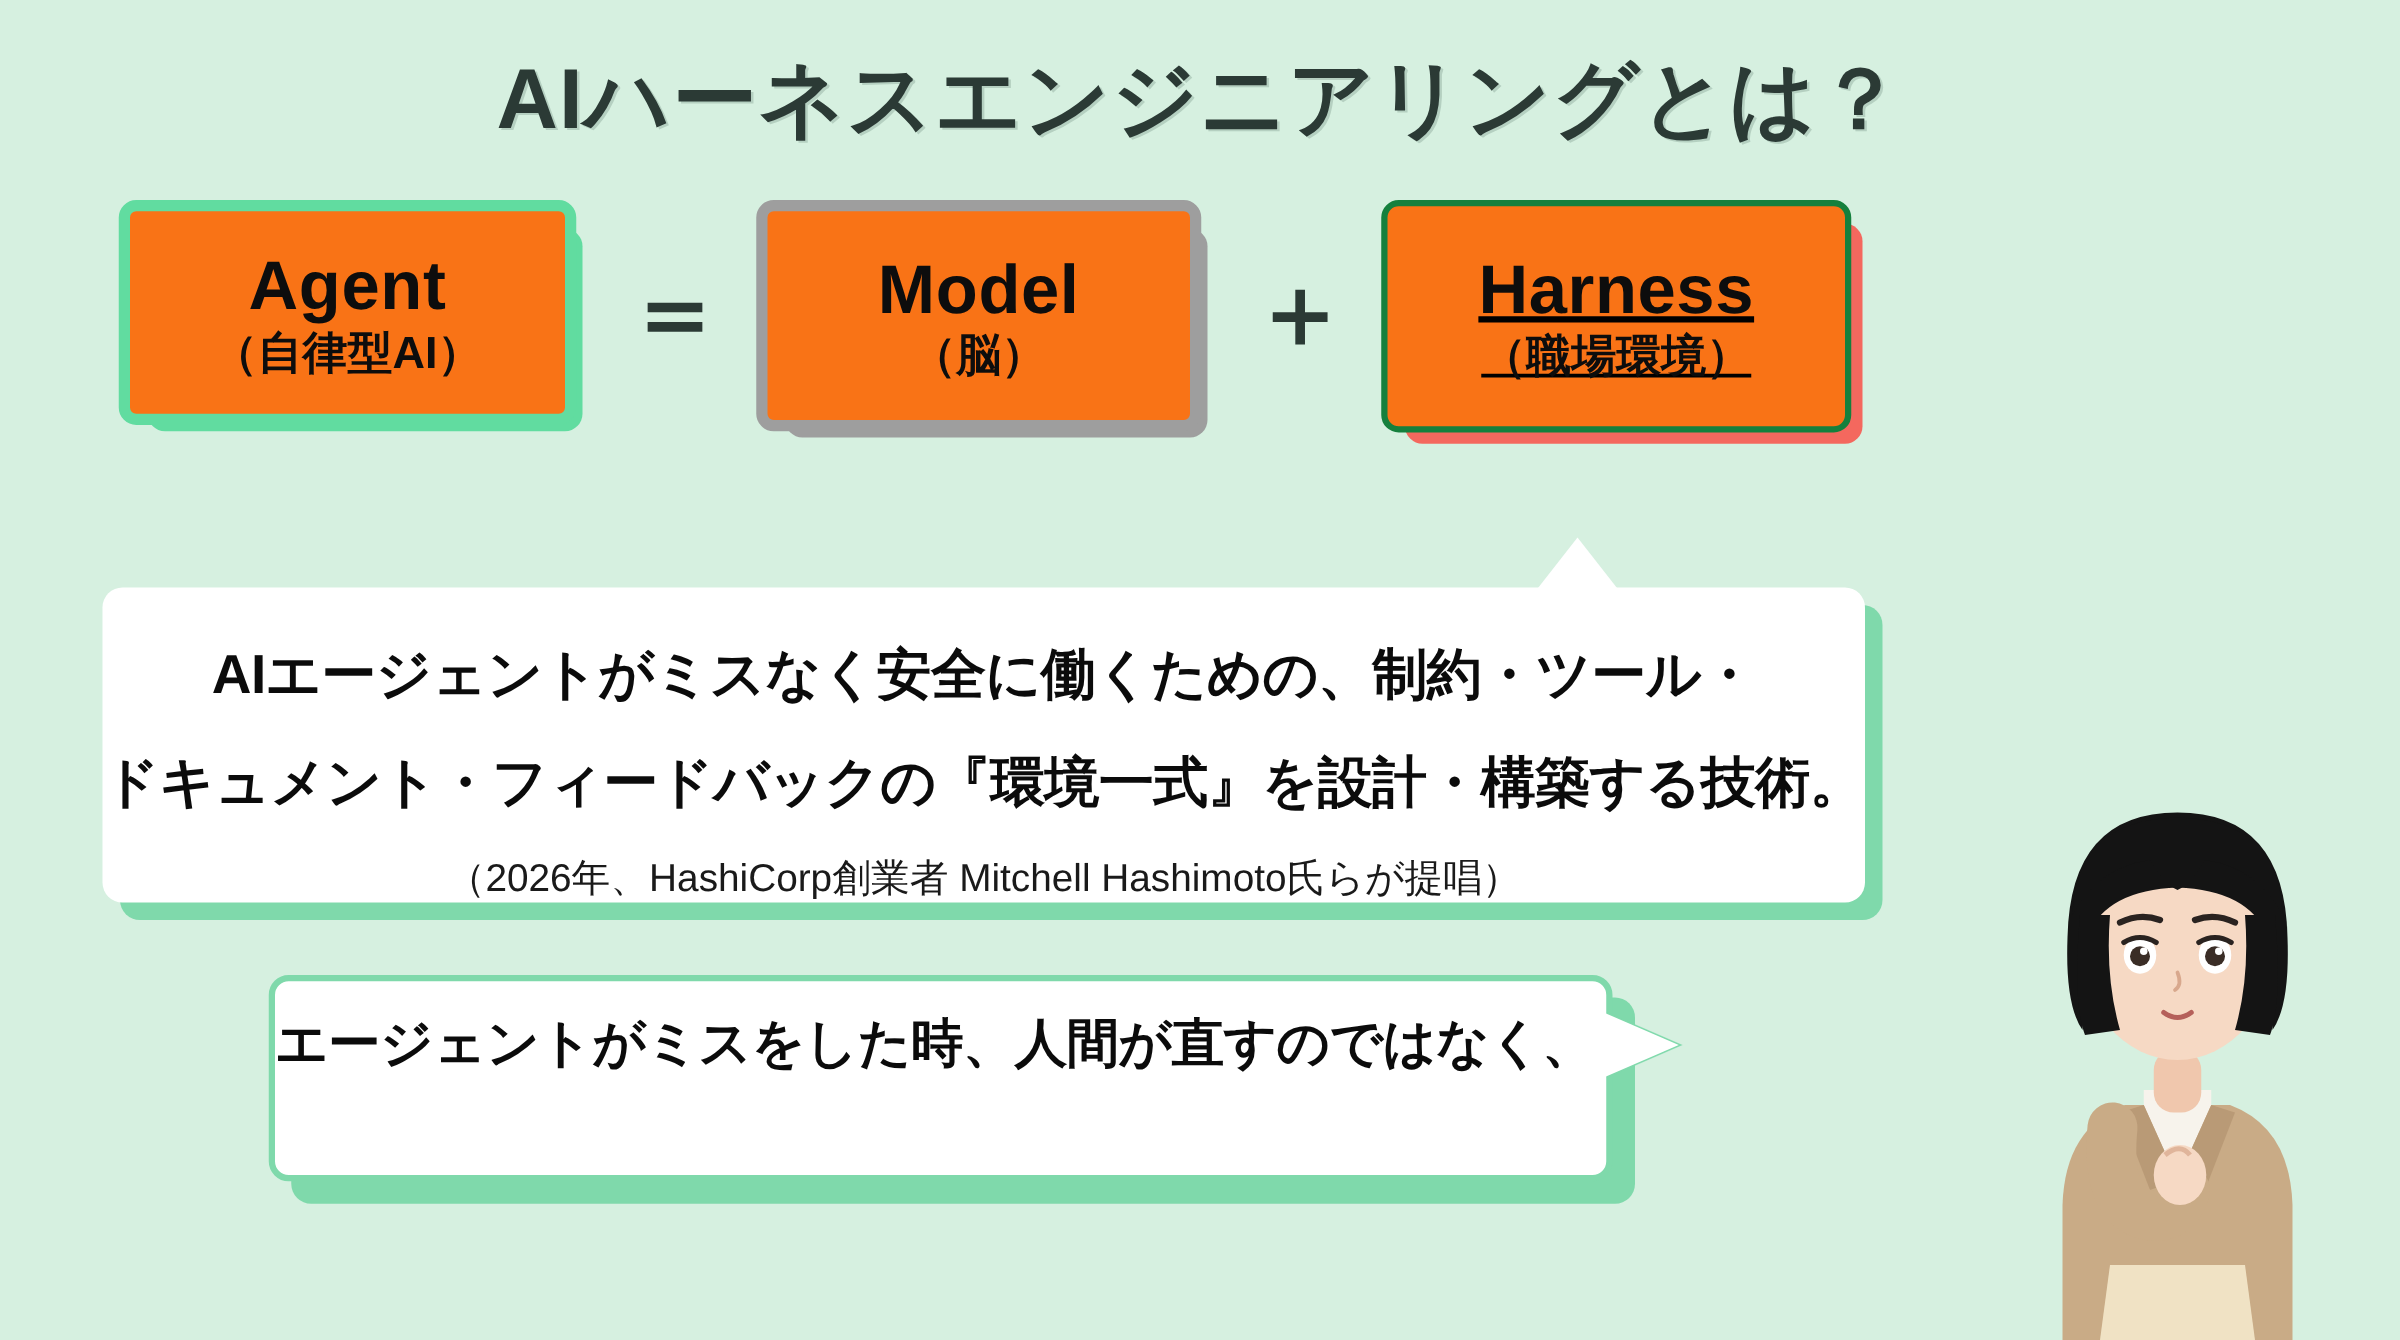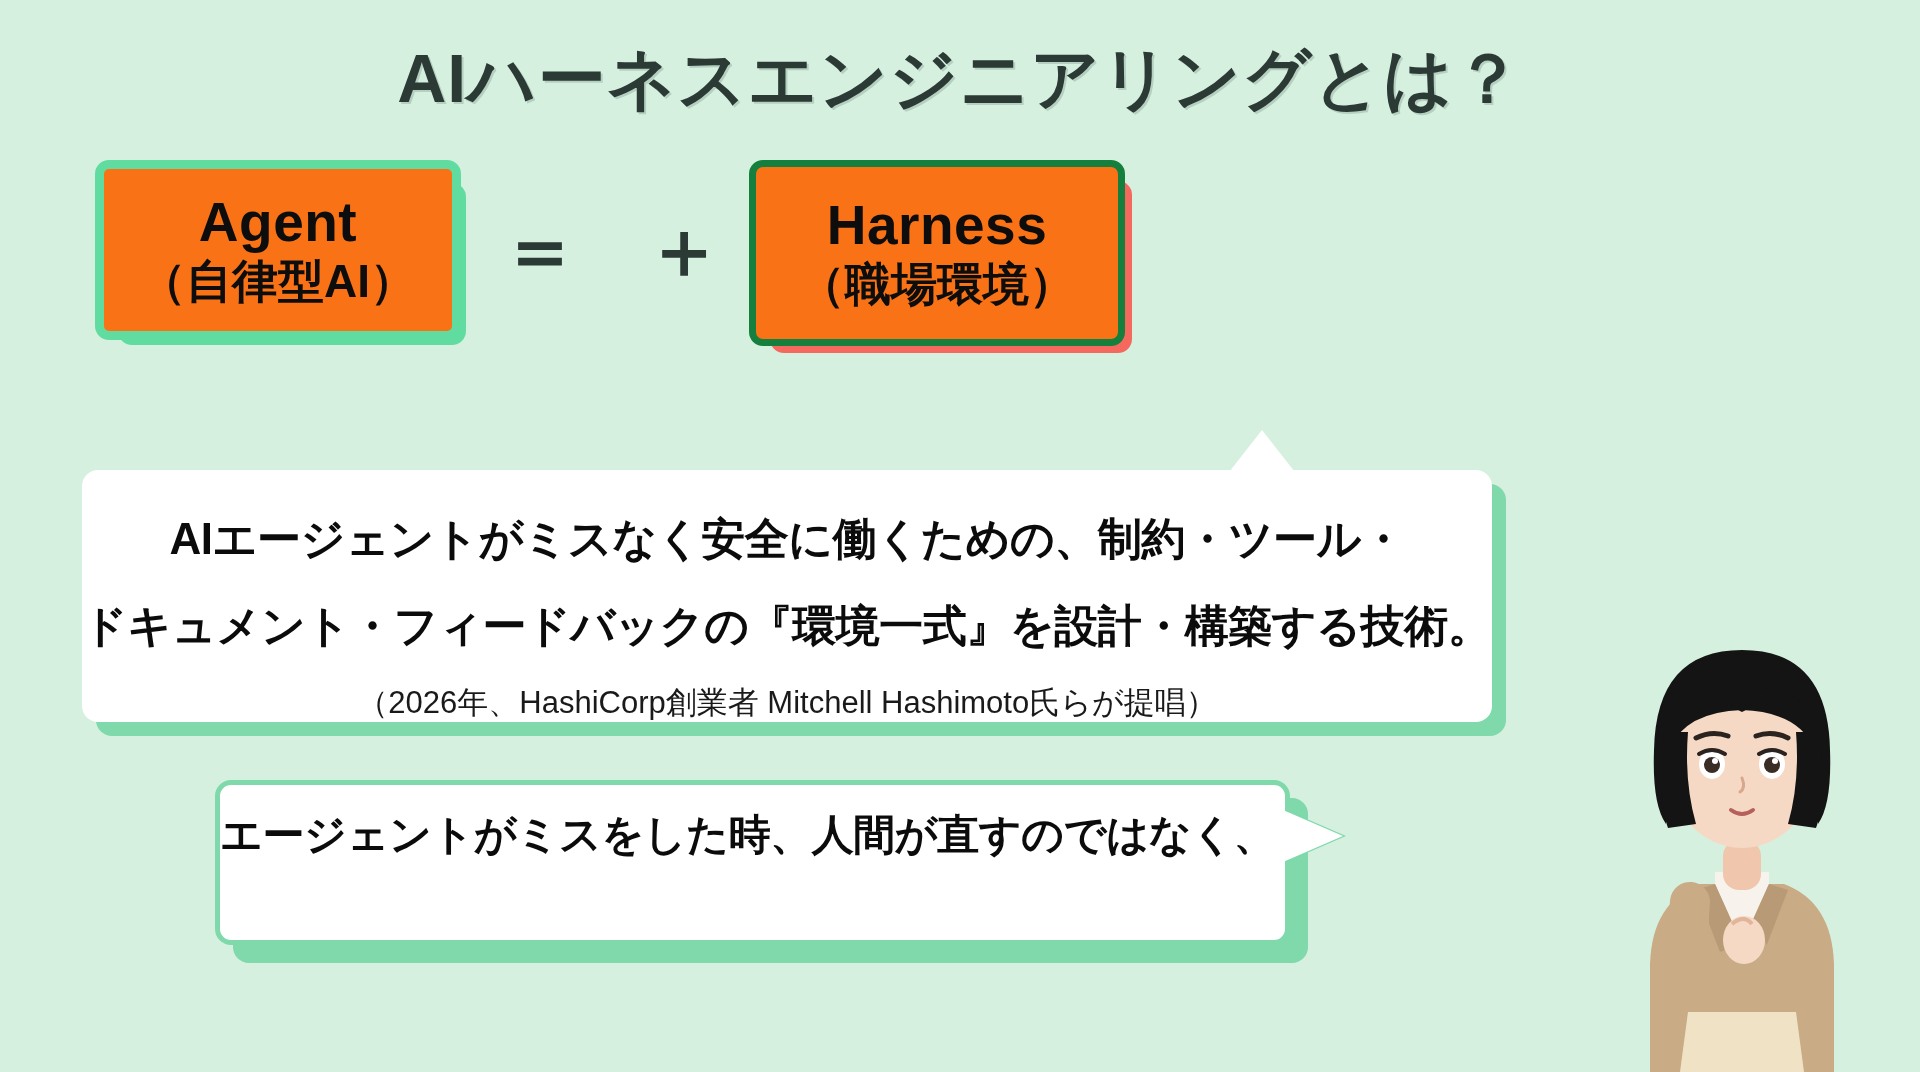--- a/index.html
+++ b/index.html
@@ -62,21 +62,21 @@
     border-radius: 14px;
     z-index: -1;
   }
   .eqbox .eq-en {
     font-size: 55px;
     font-weight: 800;
     color: #0d0d0d;
     letter-spacing: 0.5px;
   }
   .eqbox .eq-jp {
-    font-size: 46px;
+    font-size: 36px;
     font-weight: 800;
     color: #0d0d0d;
     margin-top: 2px;
   }
 
   
   #box-agent {
     width: 366px;
     height: 180px;
     border: 9px solid #61dca0;
@@ -88,21 +88,22 @@
     width: 356px;
     height: 185px;
     border: 9px solid #9e9e9e;
   }
   #box-model .shadow { background: #9e9e9e; }
 
   
   #box-harness {
     width: 376px;
     height: 186px;
-    border: 7px solid #15803d;
+    border: 5px solid #15803d;
+    text-decoration: underline;
   }
   #box-harness .shadow { background: #f4685e; }
 
   .operator {
     font-size: 80px;
     font-weight: 900;
     color: #2b3a35;
     line-height: 1;
     display: flex;
     align-items: center;
@@ -211,20 +212,25 @@
 <div id="equation">
 
   <div class="eqbox" id="box-agent">
     <span class="shadow"></span>
     <div class="eq-en">Agent</div>
     <div class="eq-jp">（自律型AI）</div>
   </div>
 
   <div class="operator" id="op-equals">＝</div>
 
+  <div class="eqbox" id="box-model">
+    <span class="shadow"></span>
+    <div class="eq-en">Model</div>
+    <div class="eq-jp">（脳）</div>
+  </div>
 
   <div class="operator" id="op-plus">＋</div>
 
   <div class="eqbox" id="box-harness">
     <span class="shadow"></span>
     <div class="eq-en">Harness</div>
     <div class="eq-jp">（職場環境）</div>
   </div>
 
 </div>

